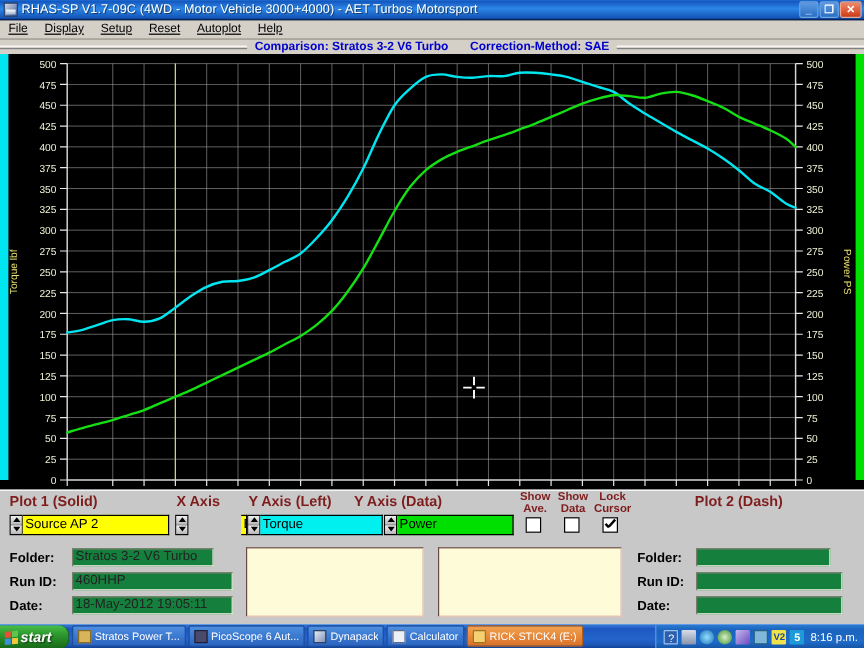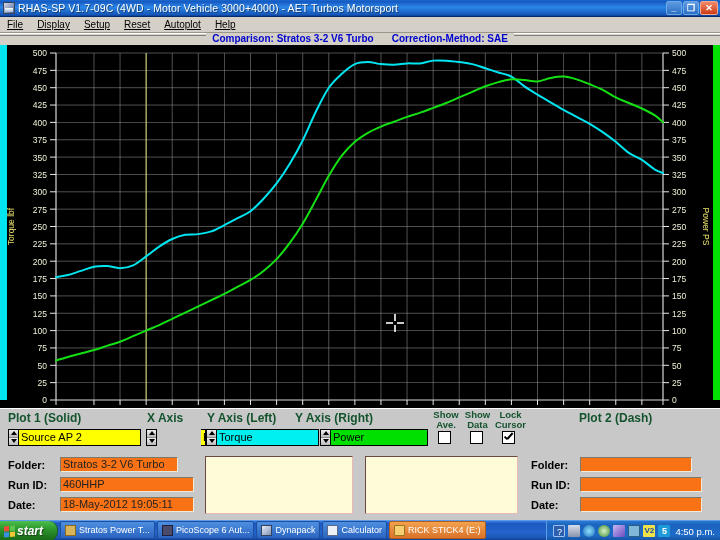--- a/index.html
+++ b/index.html
@@ -56,21 +56,21 @@
   .menuitem {
     font-size: 10px; color: #000; padding: 0 7px; line-height: 15px;
     white-space: nowrap;
   }
   .menuitem u { text-decoration: underline; }
 
   
   .graphhdr {
     position: absolute; left: 0; top: 33px; width: 720px; height: 12px;
     background: #d4d0c8;
-    display: flex; justify-content: center;
+    display: flex; align-items: center; justify-content: center;
   }
   .graphhdr .bevel-l, .graphhdr .bevel-r {
     flex: 1 1 auto; height: 3px;
     border-top: 1px solid #ffffff; border-bottom: 1px solid #808080;
   }
   .graphhdr .labels {
     flex: none; display: flex; gap: 18px; padding: 0 6px;
     background: #d4d0c8;
   }
   .graphhdr .labels span {
@@ -92,21 +92,21 @@
   }
   .plot-svg { position: absolute; left: 0; top: 0; }
 
   
   .panel {
     position: absolute; left: 0; top: 408px; width: 720px; height: 112px;
     background: #c8c8c8;
     border-top: 1px solid #ffffff;
   }
   .grp-label {
-    position: absolute; font-size: 12px; font-weight: bold; color: #14532d;
+    position: absolute; font-size: 12px; font-weight: bold; color: #7f1d1d;
     white-space: nowrap;
   }
   .grp-label.small { font-size: 9.5px; font-weight: bold; line-height: 10px; text-align:center;}
 
   .spinbox { position: absolute; display: flex; align-items: stretch; }
   .spin {
     width: 11px; display: flex; flex-direction: column; flex: none;
     border: 1px solid #000; background: #c8c8c8;
   }
   .spin div {
@@ -139,21 +139,21 @@
     content:''; position:absolute; left:3px; top:3px; width:8px; height:2px;
     background:#000; transform: rotate(-48deg);
   }
 
   .fld-label {
     position: absolute; font-size: 11px; font-weight: bold; color: #000;
     white-space: nowrap;
     text-align: right;
   }
   .txtin {
-    position: absolute; background: #f97316;
+    position: absolute; background: #15803d;
     border-top: 1px solid #7a7a6a; border-left: 1px solid #7a7a6a;
     border-right: 1px solid #ececdc; border-bottom: 1px solid #ececdc;
     font-size: 11px; color: #222; padding: 0 2px; line-height: 13px;
     white-space: nowrap; overflow: hidden;
   }
   .bigbox {
     position: absolute; background: #fdfbd8;
     border-top: 1px solid #6b4a46; border-left: 1px solid #6b4a46;
     border-right: 1px solid #e8b9b0; border-bottom: 1px solid #e8b9b0;
   }
@@ -434,21 +434,21 @@
         <line x1="395" y1="269" x2="395" y2="287" stroke="#ffffff" stroke-width="1.6"></line>
         <rect x="393" y="276" width="4" height="4" fill="#000"></rect>
       </svg>
   </div>
 
   <div class="panel">
 
     <div class="grp-label" style="left:8px; top:2px;">Plot 1 (Solid)</div>
     <div class="grp-label" style="left:147px; top:2px;">X Axis</div>
     <div class="grp-label" style="left:207px; top:2px;">Y Axis (Left)</div>
-    <div class="grp-label" style="left:295px; top:2px;">Y Axis (Right)</div>
+    <div class="grp-label" style="left:295px; top:2px;">Y Axis (Data)</div>
     <div class="grp-label" style="left:531px; top:2px;padding-left:48px;">Plot 2 (Dash)</div>
 
     <div class="grp-label small" style="left:431px; top:1px; width:30px;">Show</div>
     <div class="grp-label small" style="left:431px; top:11px; width:30px;">Ave.</div>
     <div class="grp-label small" style="left:461px; top:1px; width:33px;">Show</div>
     <div class="grp-label small" style="left:461px; top:11px; width:33px;">Data</div>
     <div class="grp-label small" style="left:493px; top:1px; width:35px;">Lock</div>
     <div class="grp-label small" style="left:491px; top:11px; width:39px;">Cursor</div>
 
     <div class="spinbox" style="left:8px; top:20px; width:133px; height:17px;">
@@ -556,16 +556,16 @@
     </div>
     <div class="tray">
       <span class="ti" style="background:#2c5fae;border:1px solid #9ec0ee;color:#fff;font-size:9px;text-align:center;line-height:12px;">?</span>
       <span class="ti" style="background:linear-gradient(to bottom,#d8dde8,#8894ac);"></span>
       <span class="ti" style="background:radial-gradient(circle,#8fe0ff,#1f6fb8);border-radius:50%;"></span>
       <span class="ti" style="background:radial-gradient(circle,#d8f0c8,#3c8c2c);border-radius:50%;"></span>
       <span class="ti" style="background:linear-gradient(135deg,#c8b8f0,#6a4ac0);"></span>
       <span class="ti" style="background:#7fb8d8;border:1px solid #2a5f80;"></span>
       <span class="ti" style="background:#f0e24a;color:#1a4a9a;font-size:8px;font-weight:bold;text-align:center;line-height:12px;">V2</span>
       <span class="ti" style="background:#1f9ad8;color:#fff;font-size:9px;font-weight:bold;text-align:center;line-height:12px;">5</span>
-      <span class="clock">4:50 p.m.</span>
+      <span class="clock">8:16 p.m.</span>
     </div>
   </div>
 </div>
 
 </body></html>

